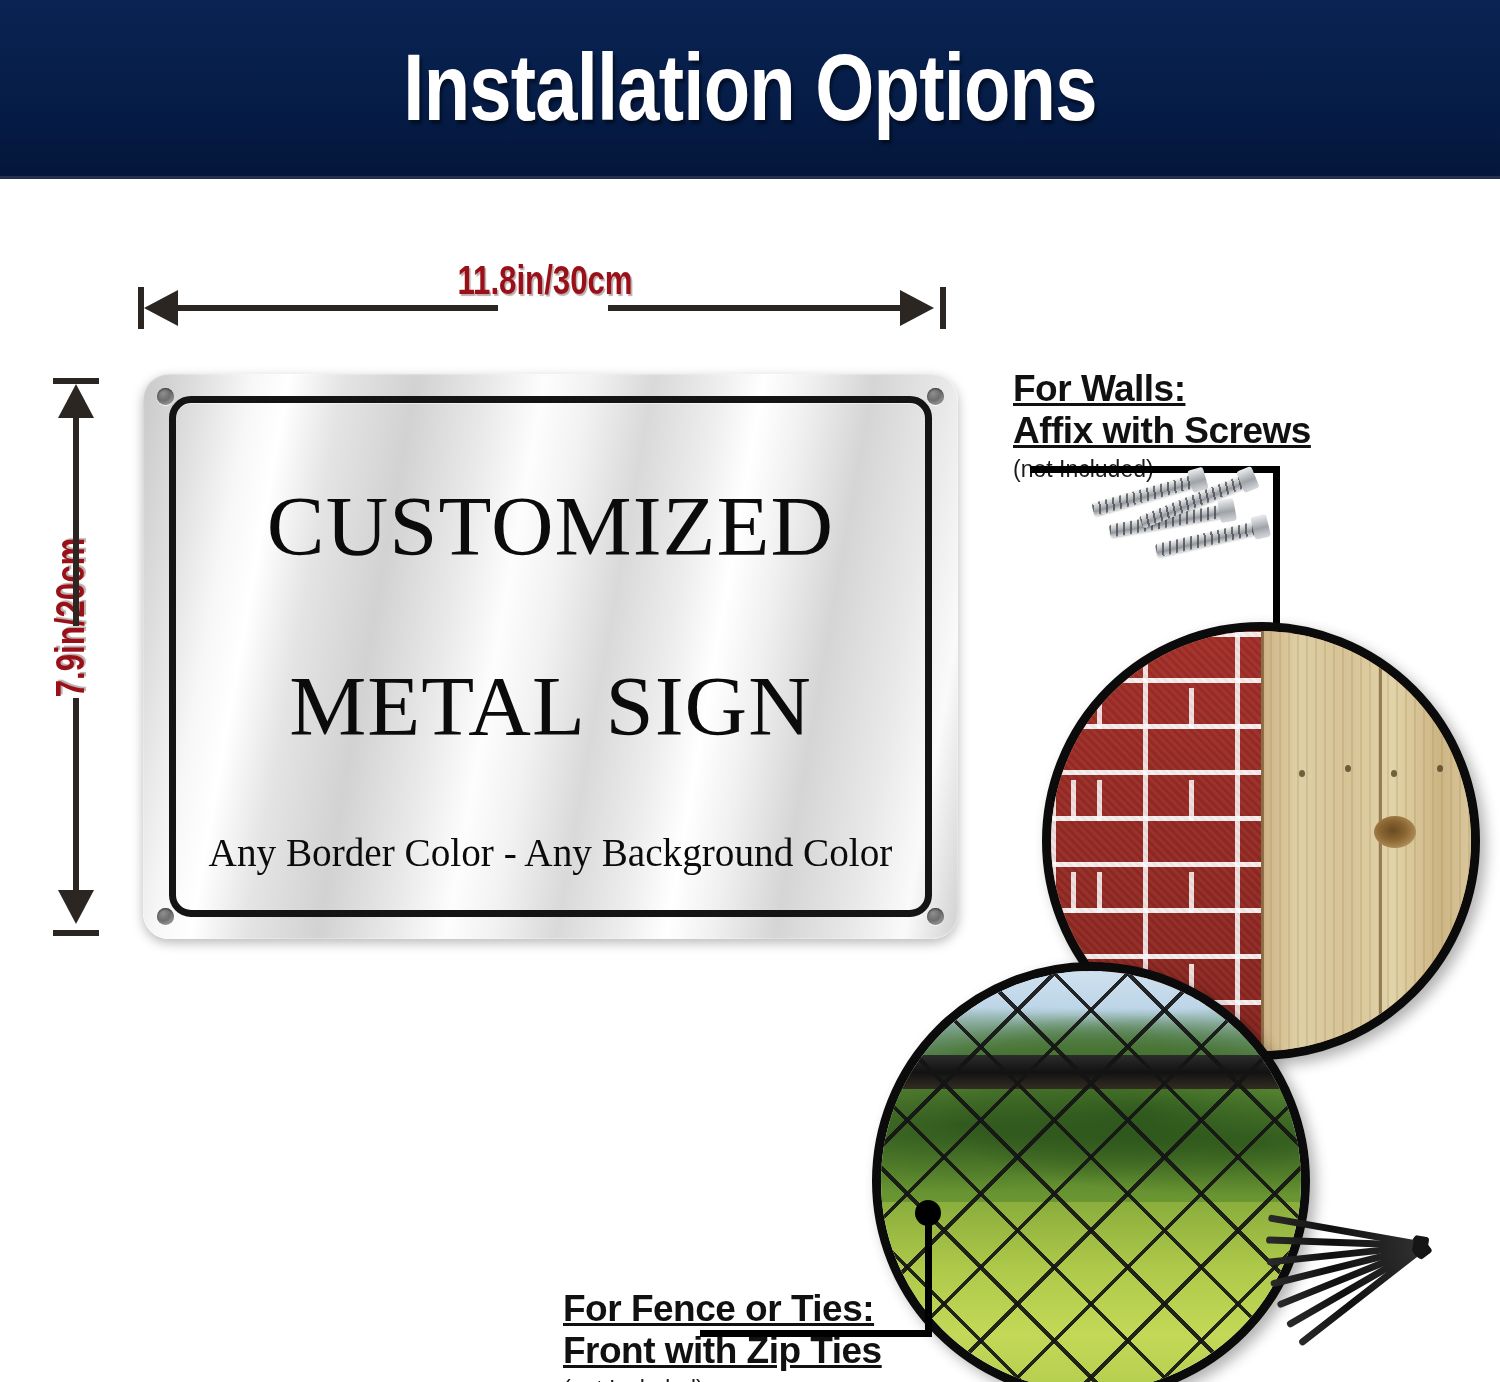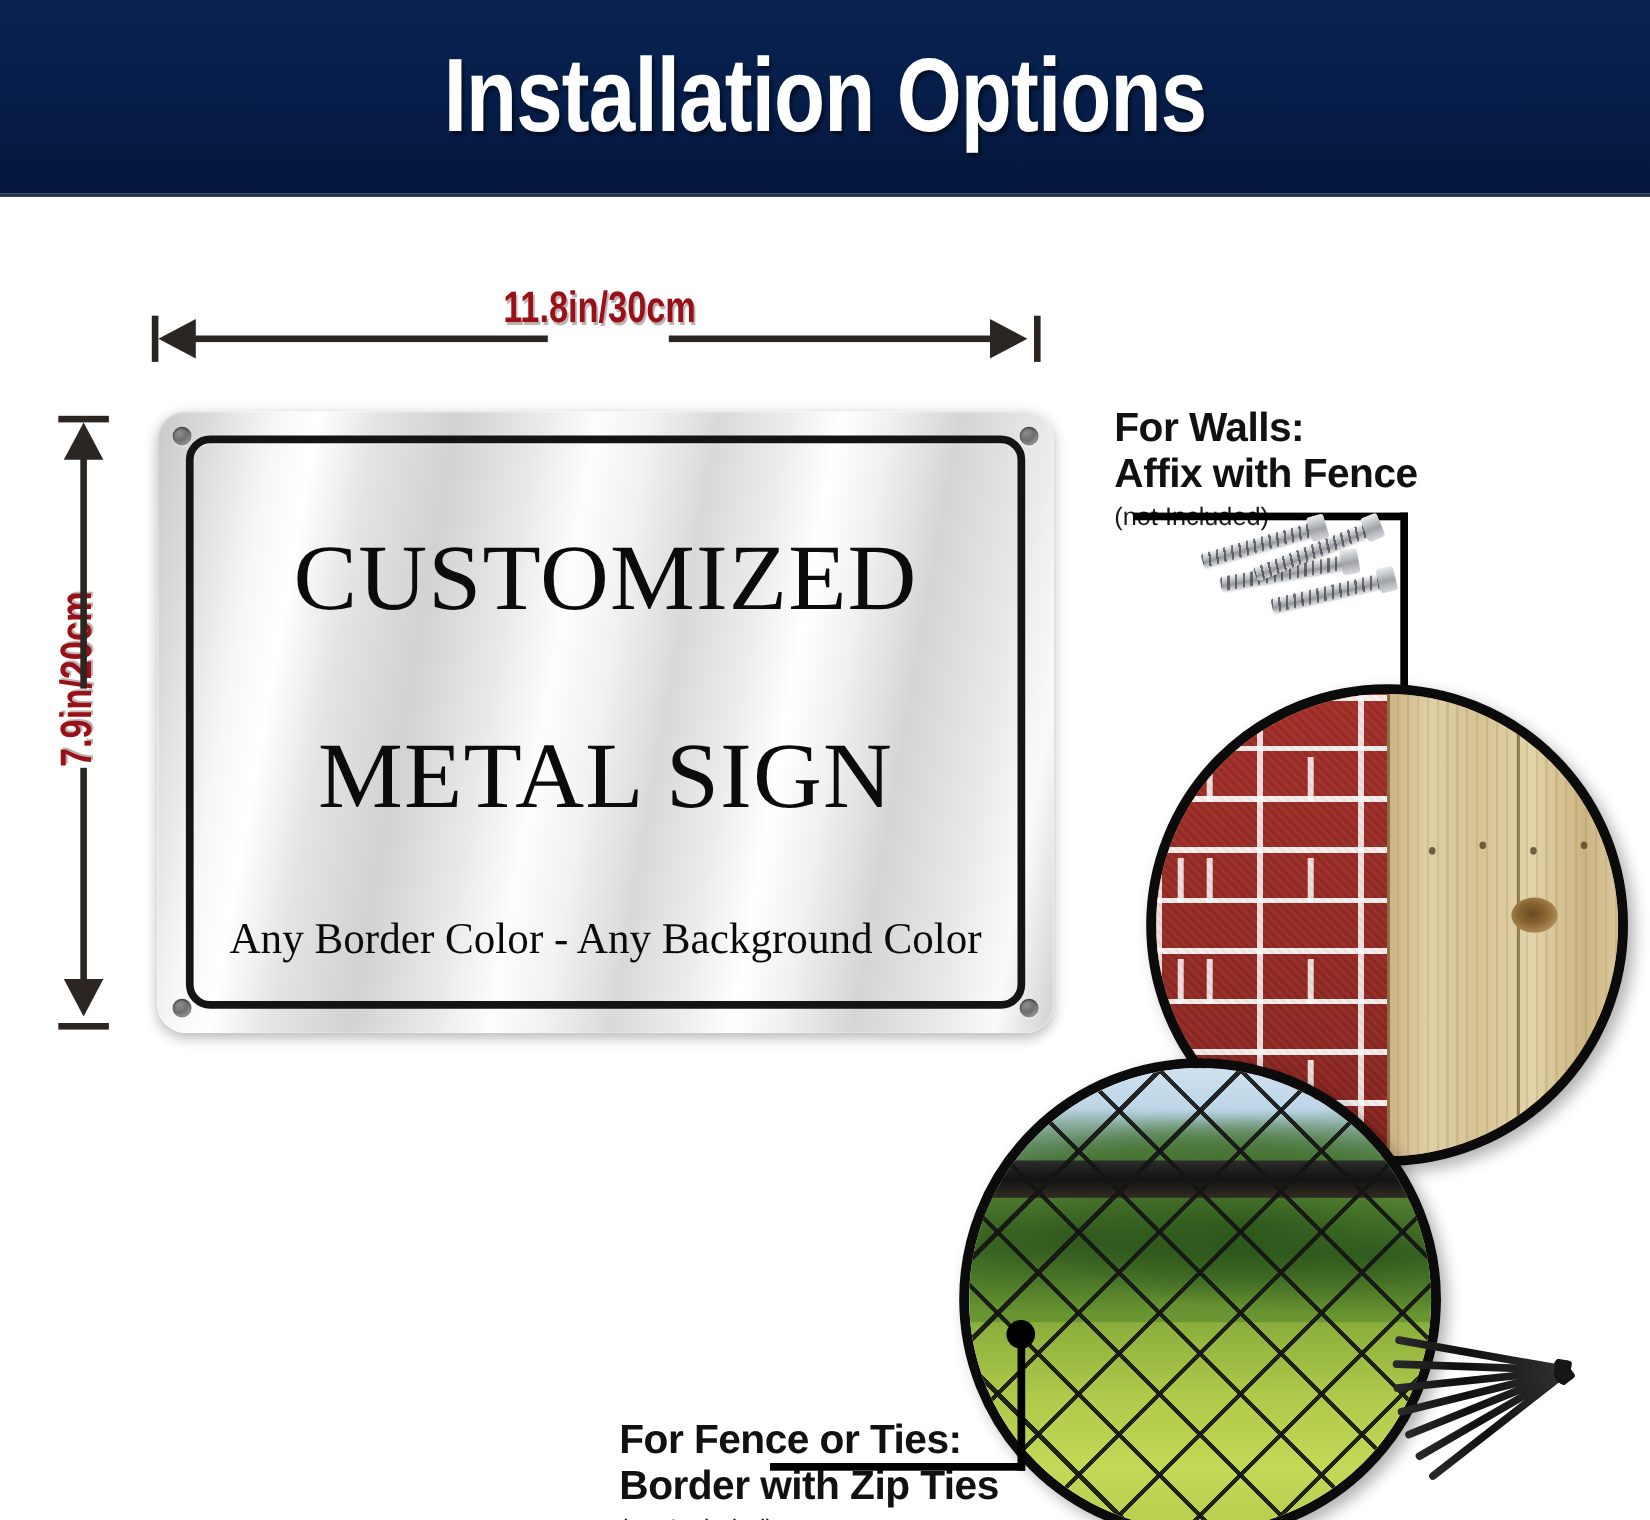--- a/index.html
+++ b/index.html
@@ -109,21 +109,21 @@
   .sign-sub{top:455px;font-size:40px;transform:scaleX(0.98);}
 
   .front-label{
     position:absolute;left:143px;top:975px;width:815px;text-align:center;
     font-family:"Liberation Sans", sans-serif;font-weight:bold;font-size:66px;
     color:#2e2a27;letter-spacing:0px;
   }
 
   
   .callout{position:absolute;font-family:"Liberation Sans", sans-serif;color:#111;}
-  .callout .l1,.callout .l2{font-weight:bold;font-size:37px;line-height:1.13;letter-spacing:-0.5px;white-space:nowrap;}
+  .callout .l1,.callout .l2{font-weight:bold;font-size:37px;line-height:1.13;letter-spacing:-0.5px;white-space:nowrap;text-decoration:underline;}
   .callout .note{font-size:23px;line-height:1.5;color:#1a1a1a;white-space:nowrap;}
 
   .callout-walls{left:1013px;top:368px;text-align:left;}
   .callout-fence{left:563px;top:1288px;text-align:left;}
 
   
   .lead{position:absolute;background:#000;}
   .lead-w-h{left:1030px;top:466px;width:250px;height:7px;}
   .lead-w-v{left:1273px;top:466px;width:7px;height:300px;}
   .lead-w-dot{position:absolute;left:1262px;top:746px;width:27px;height:27px;border-radius:50%;background:#000;}
@@ -266,21 +266,21 @@
       <div class="hole br"></div>
       <div class="sign-inner"></div>
       <div class="sign-text sign-line1">CUSTOMIZED</div>
       <div class="sign-text sign-line2">METAL SIGN</div>
       <div class="sign-text sign-sub">Any Border Color - Any Background Color</div>
     </div>
   </div>
 
   <div class="callout callout-walls">
     <div class="l1">For Walls:</div>
-    <div class="l2">Affix with Fence</div>
+    <div class="l2">Affix with Screws</div>
     <div class="note">(not Included)</div>
   </div>
   <div class="lead lead-w-h"></div>
   <div class="lead lead-w-v"></div>
   <div class="lead-w-dot"></div>
 
   <div class="screws">
     <div class="screw s1">
         <span class="head"></span>
       </div>
@@ -313,21 +313,21 @@
     <div class="fence-sky"></div>
     <div class="fence-trees"></div>
     <div class="fence-rail"></div>
     <div class="fence-mid"></div>
     <div class="fence-grass"></div>
     <div class="mesh"></div>
   </div>
 
   <div class="callout callout-fence">
     <div class="l1">For Fence or Ties:</div>
-    <div class="l2">Border with Zip Ties</div>
+    <div class="l2">Front with Zip Ties</div>
     <div class="note">(not Included)</div>
   </div>
   <div class="lead lead-f-v"></div>
   <div class="lead lead-f-h"></div>
   <div class="lead-f-dot"></div>
 
   <div class="zipties">
     <div class="tie" style="transform:rotate(-38deg);">
         <span class="tip"></span>
       </div>

